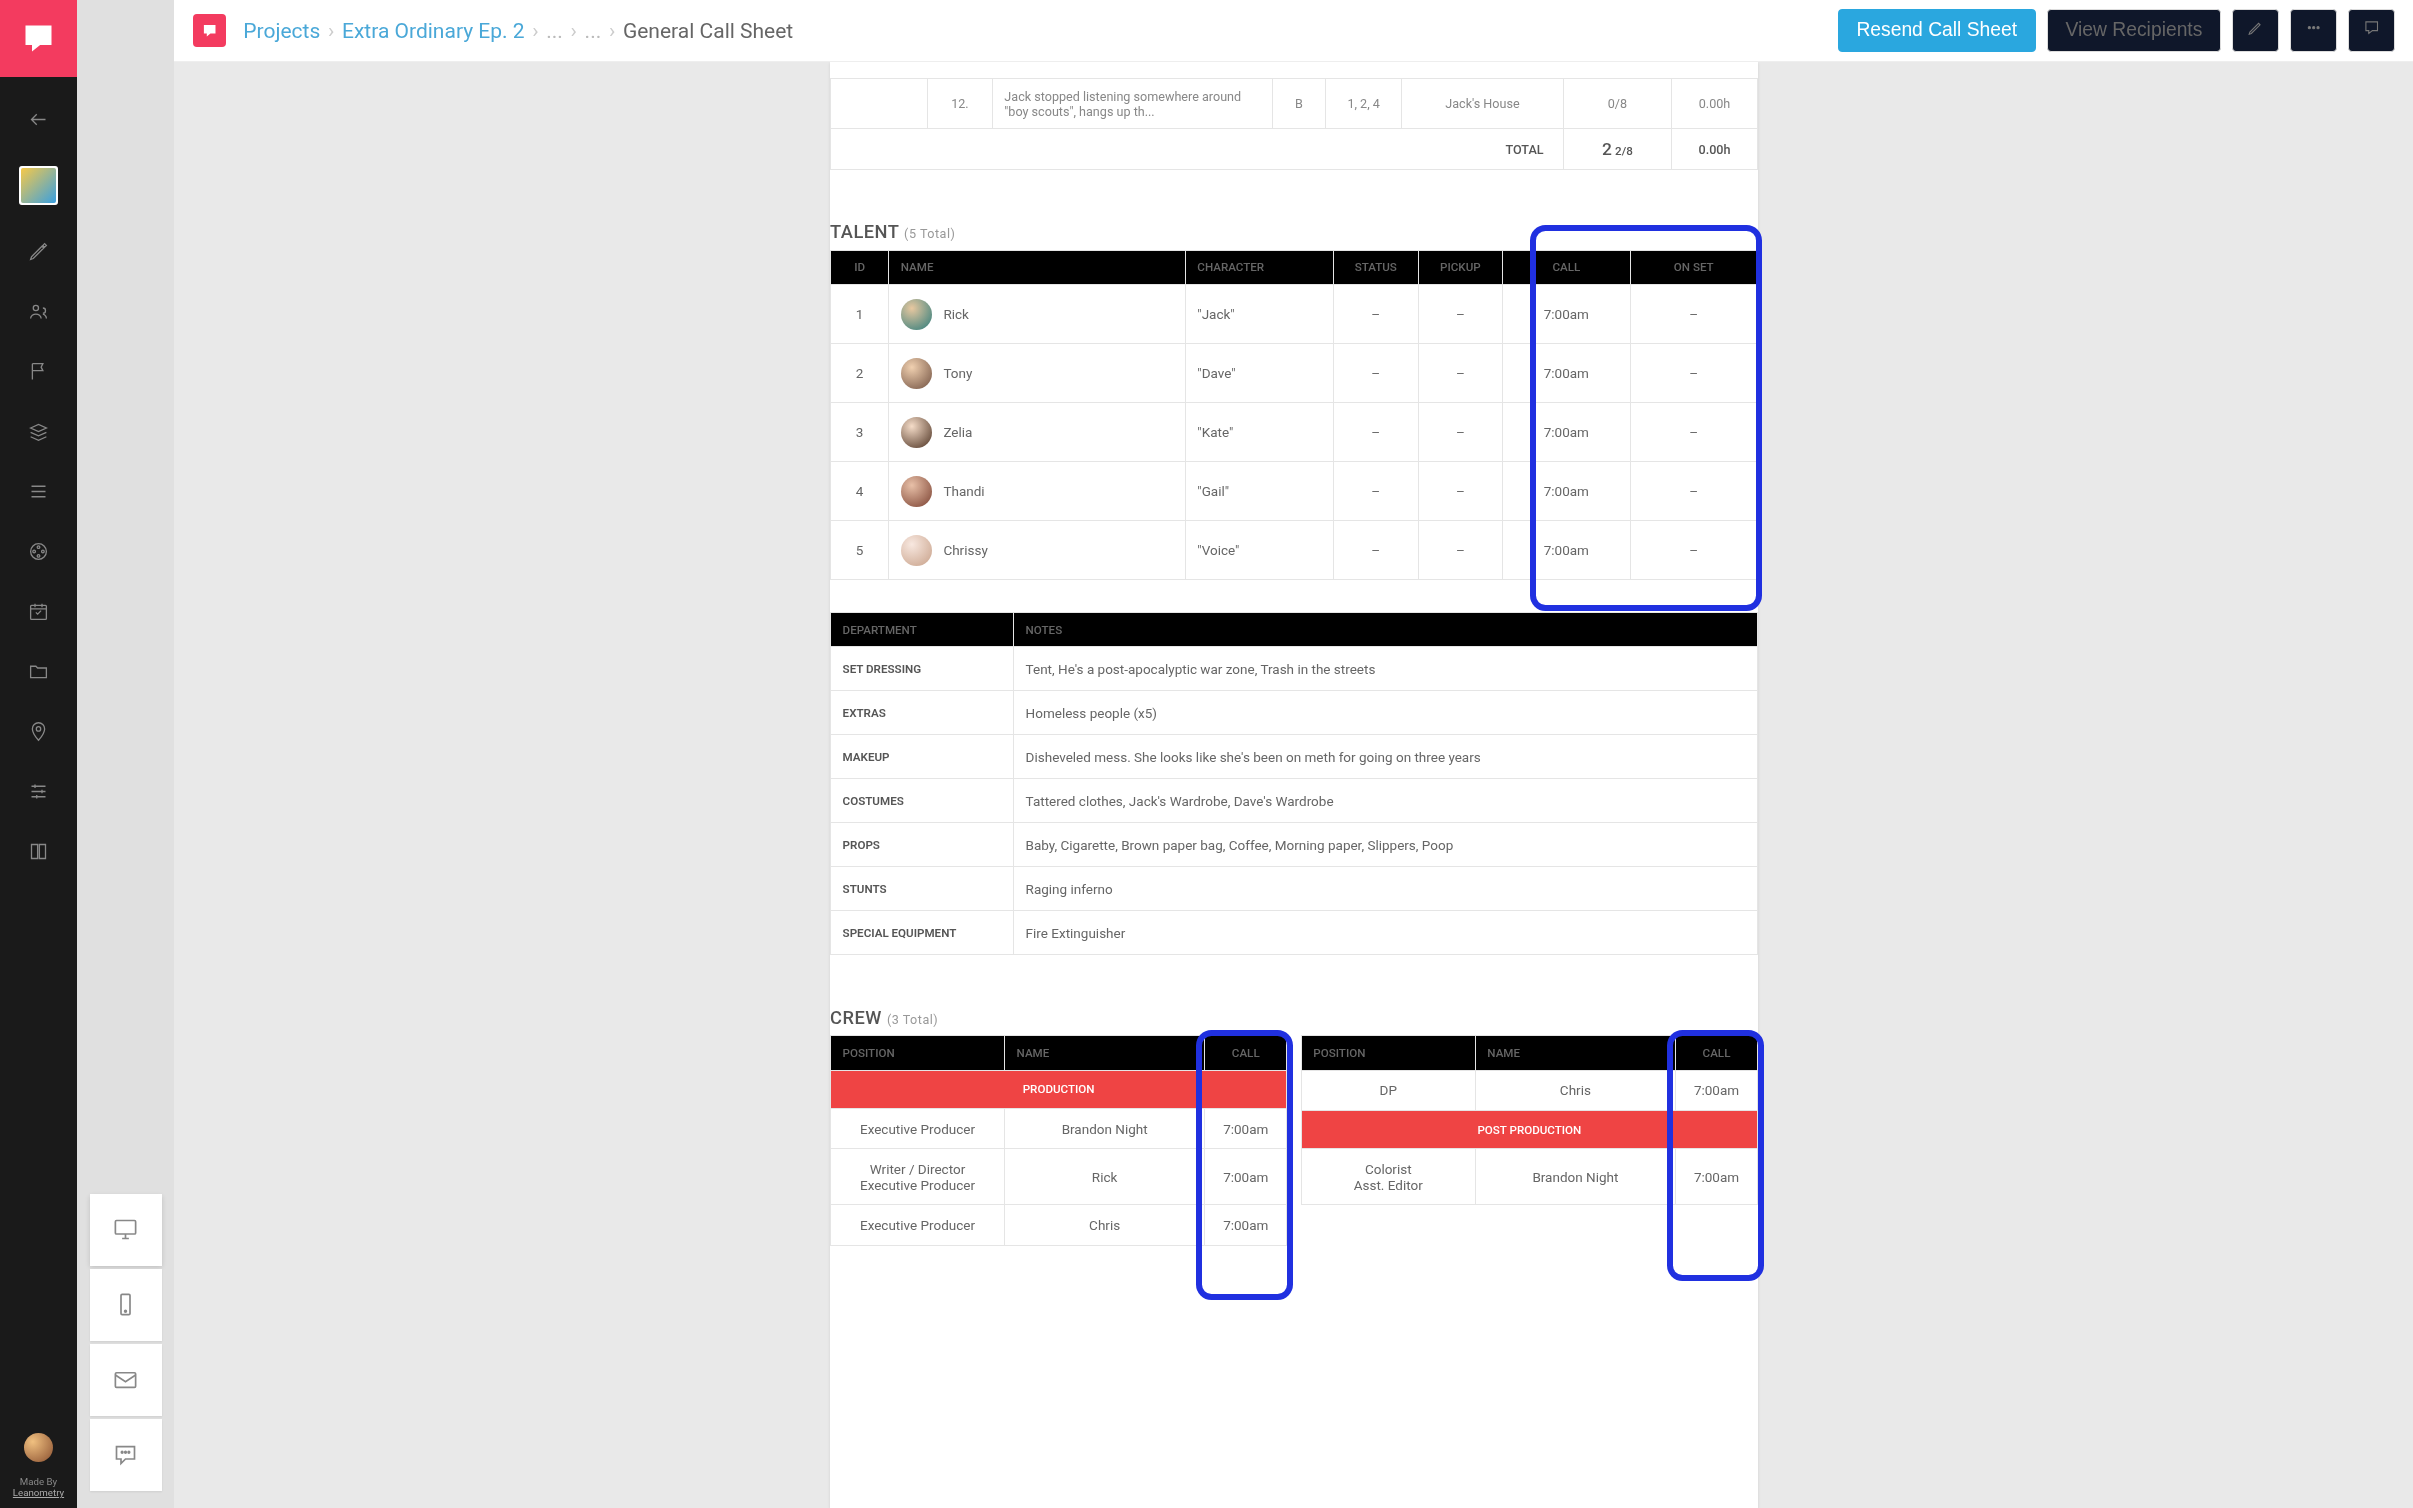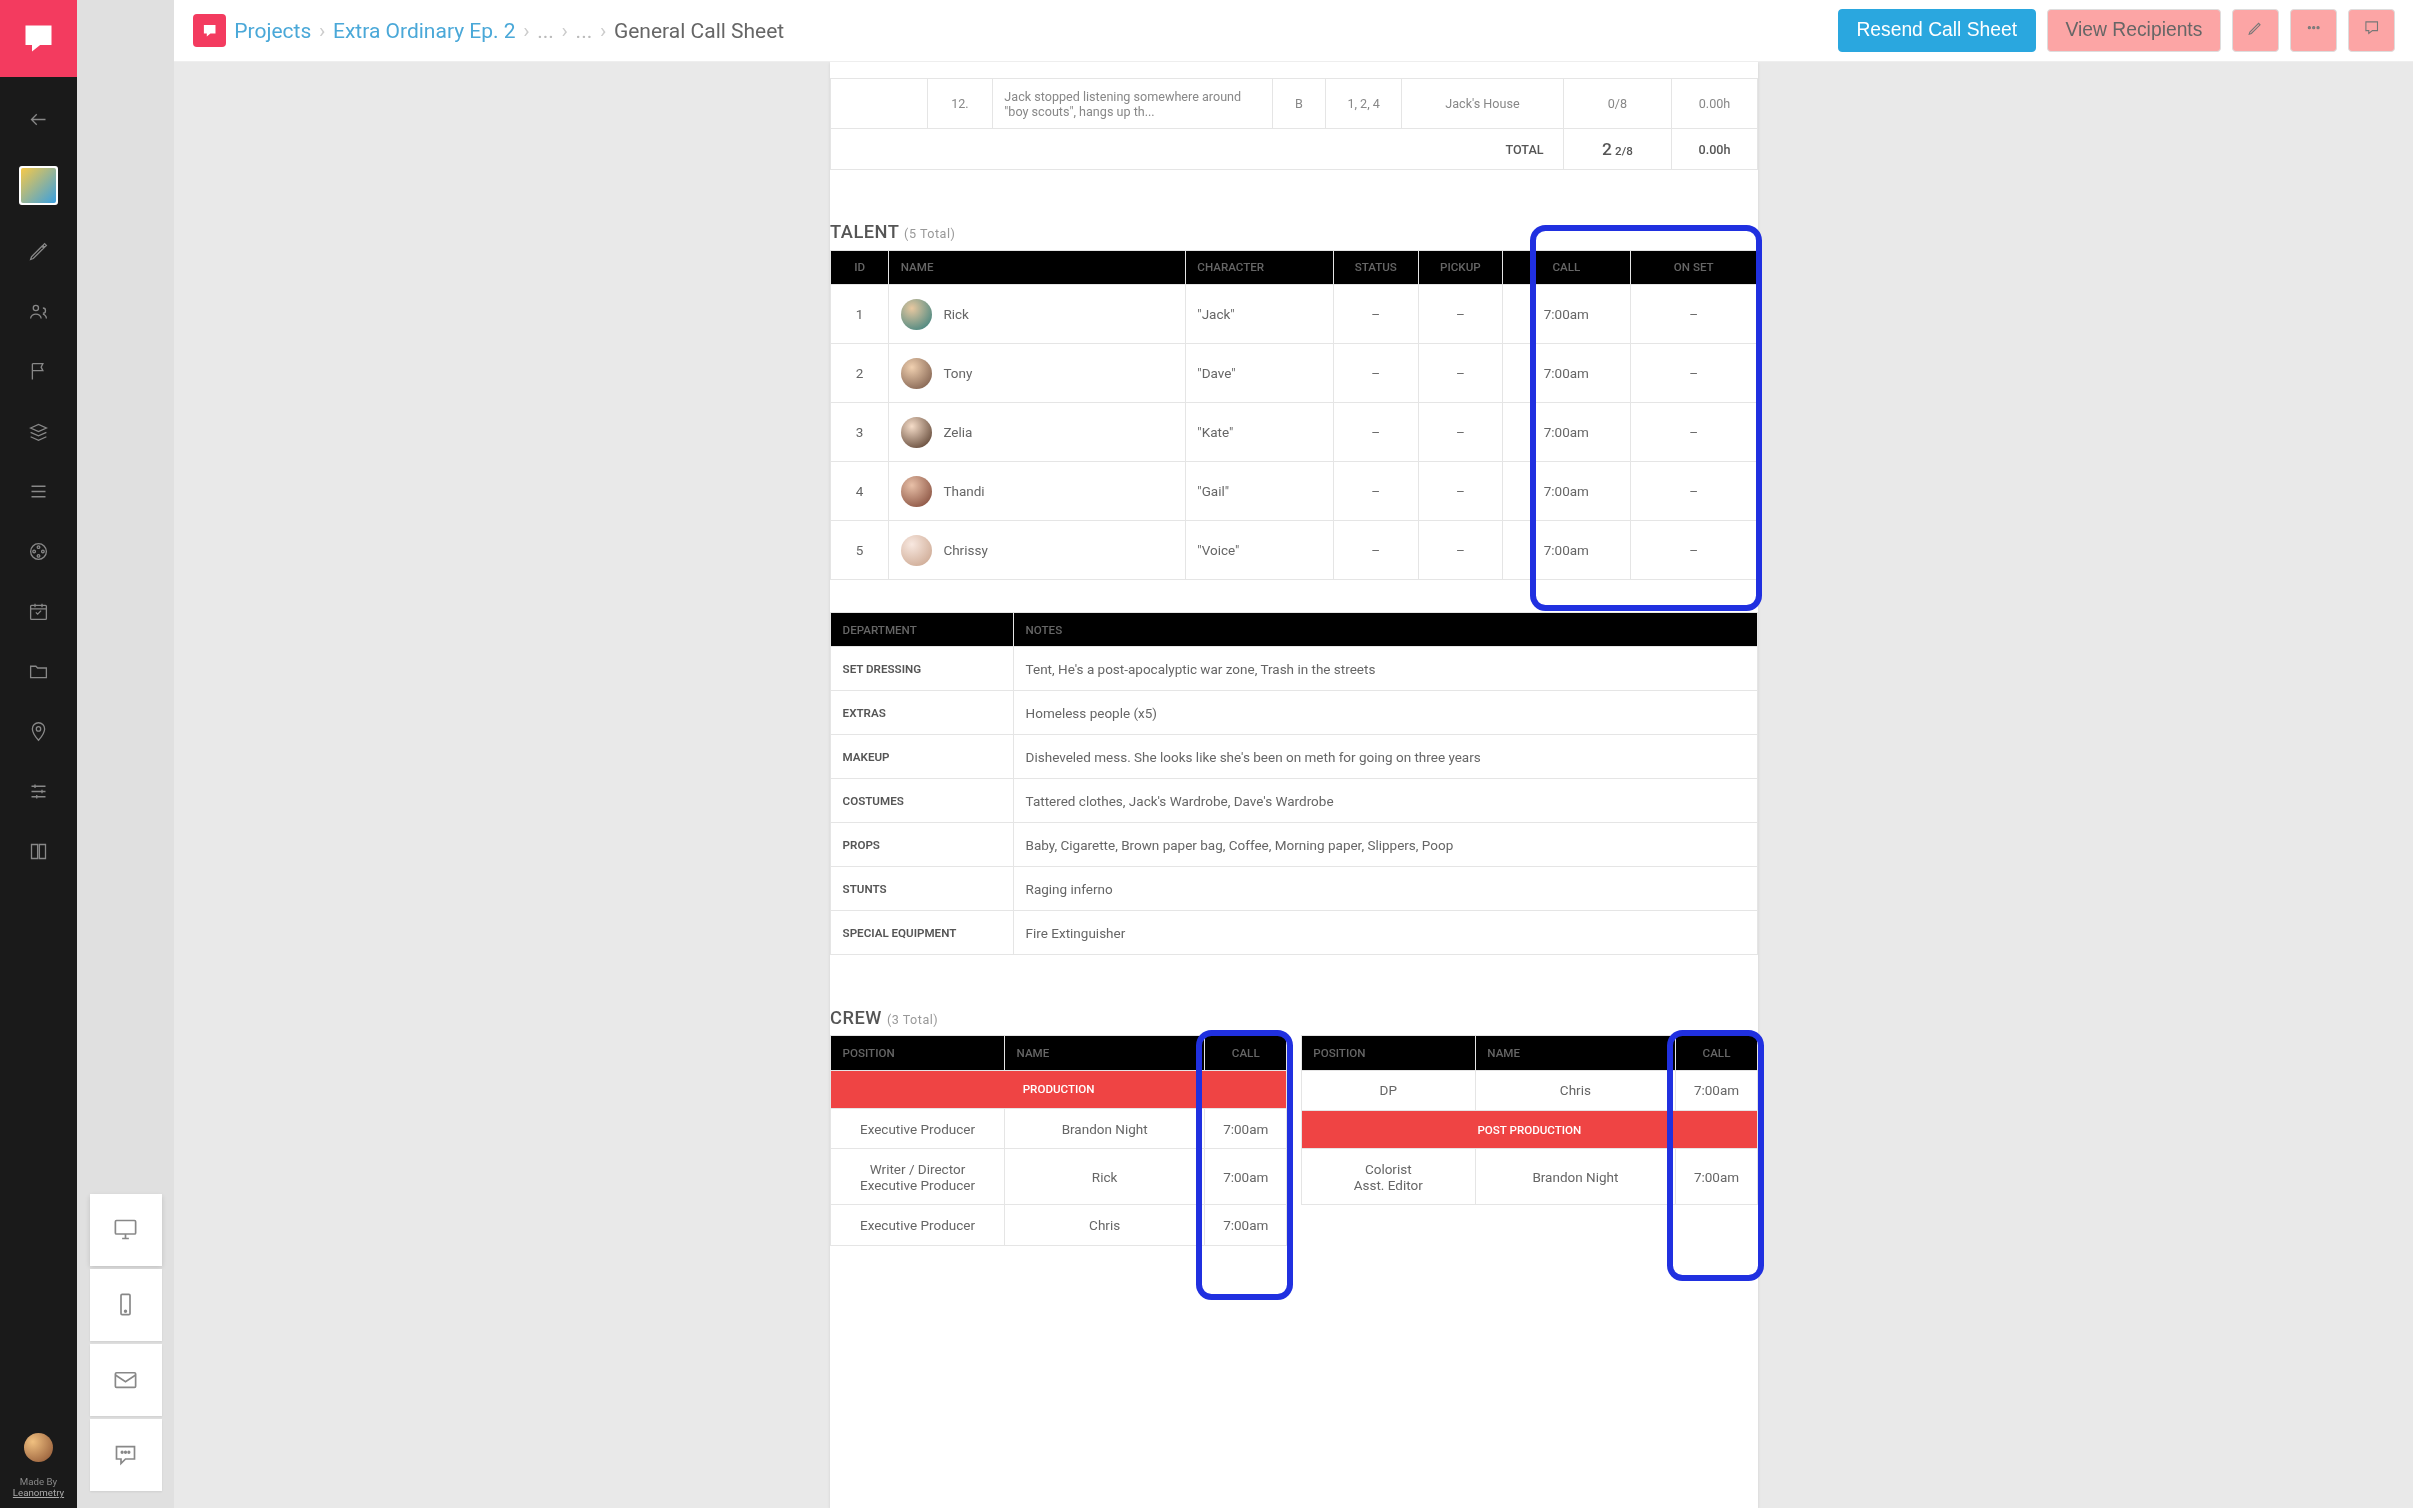--- a/index.html
+++ b/index.html
@@ -16,30 +16,30 @@
 .rail-thumb-inner { width:35px; height:35px; background: linear-gradient(135deg,#f7c948,#3aa0e0); border-radius:1.9px; }
 .rail-bottom { position: absolute; bottom: 9.7px; width: 100%; text-align: center; font-size: 9.7px; color: #888; }
 .rail-bottom .avatar { width: 29px; height: 29px; border-radius: 50%; background: radial-gradient(circle at 30% 30%, #f0c080, #8a5030); margin: 0 auto 14.5px; }
 .rail-bottom a { color: #aaa; text-decoration: underline; }
 .secondary-rail { width: 97px; background: #e0e0e0; display: flex; flex-direction: column; justify-content: flex-end; padding-bottom: 14.5px; align-items:center; gap:0; }
 .device-btn { width: 72px; height: 72px; background: #fff; display:flex; align-items:center; justify-content:center; margin-bottom:2.9px; cursor:pointer; box-shadow: 0 1px 1.9px rgba(0,0,0,0.08); }
 .device-btn.active { background:#fff; box-shadow: 0 1.9px 4.8px rgba(0,0,0,0.15); }
 .device-btn svg { width:27px; height:27px; stroke:#888; fill:none; stroke-width:1.5; }
 .main { flex:1; display:flex; flex-direction:column; background:#fff; }
 .topbar { height: 62px; border-bottom:1px solid #eee; display:flex; align-items:center; padding: 0 19.3px; gap:9.7px; }
-.topbar-left { display:flex; align-items:center; gap:8px; }
+.topbar-left { display:flex; align-items:center; gap:17px; }
 .square-icon { width: 33px; height:33px; background: #f33b5f; border-radius:3.9px; display:flex; align-items:center; justify-content:center; }
 .square-icon svg { width:17.4px; height:17.4px; fill:white; }
 .breadcrumb { display:flex; align-items:center; gap:7.7px; font-size:21px; }
 .breadcrumb a { color:#4aa8d8; text-decoration:none; }
 .breadcrumb .sep { color:#ccc; }
 .breadcrumb .muted { color:#bbb; }
 .breadcrumb .current { color:#666; }
 .topbar-right { margin-left:auto; display:flex; align-items:center; gap:11.6px; }
-.btn { padding: 9.7px 17.4px; border-radius:3.9px; font-size:19.3px; cursor:pointer; border:1px solid #ddd; background:#fca5a5; color:#666; }
+.btn { padding: 9.7px 17.4px; border-radius:3.9px; font-size:19.3px; cursor:pointer; border:1px solid #ddd; background:#0f172a; color:#666; }
 .btn.primary { background:#2aa7df; color:#fff; border-color:#2aa7df; }
 .btn.icon { padding:9.7px 13.5px; }
 .btn.icon svg { width:17.4px; height:17.4px; stroke:#777; fill:none; stroke-width:1.5; }
 .content { flex:1; overflow:auto; background:#e9e9e9; padding: 0; display:flex; justify-content:center; }
 .sheet { width: 928px; background:#fff; padding: 0 0 39px; box-shadow: 0 1px 2.9px rgba(0,0,0,0.1); margin-top:0; }
 .section-title { font-size:18.3px; color:#555; padding: 19.3px 0 7.7px; text-transform:uppercase; font-weight:500; letter-spacing:0.5px; }
 .section-title .count { font-size:12.6px; color:#999; font-weight:400; text-transform:none; }
 table { width:100%; border-collapse:collapse; font-size:13.5px; }
 th { background:#000000; color:#666; font-weight:500; text-transform:uppercase; font-size:11.6px; padding:9.7px 11.6px; border:1px solid #e5e5e5; text-align:center; }
 td { border:1px solid #e5e5e5; padding:13.5px 11.6px; text-align:center; color:#666; }

